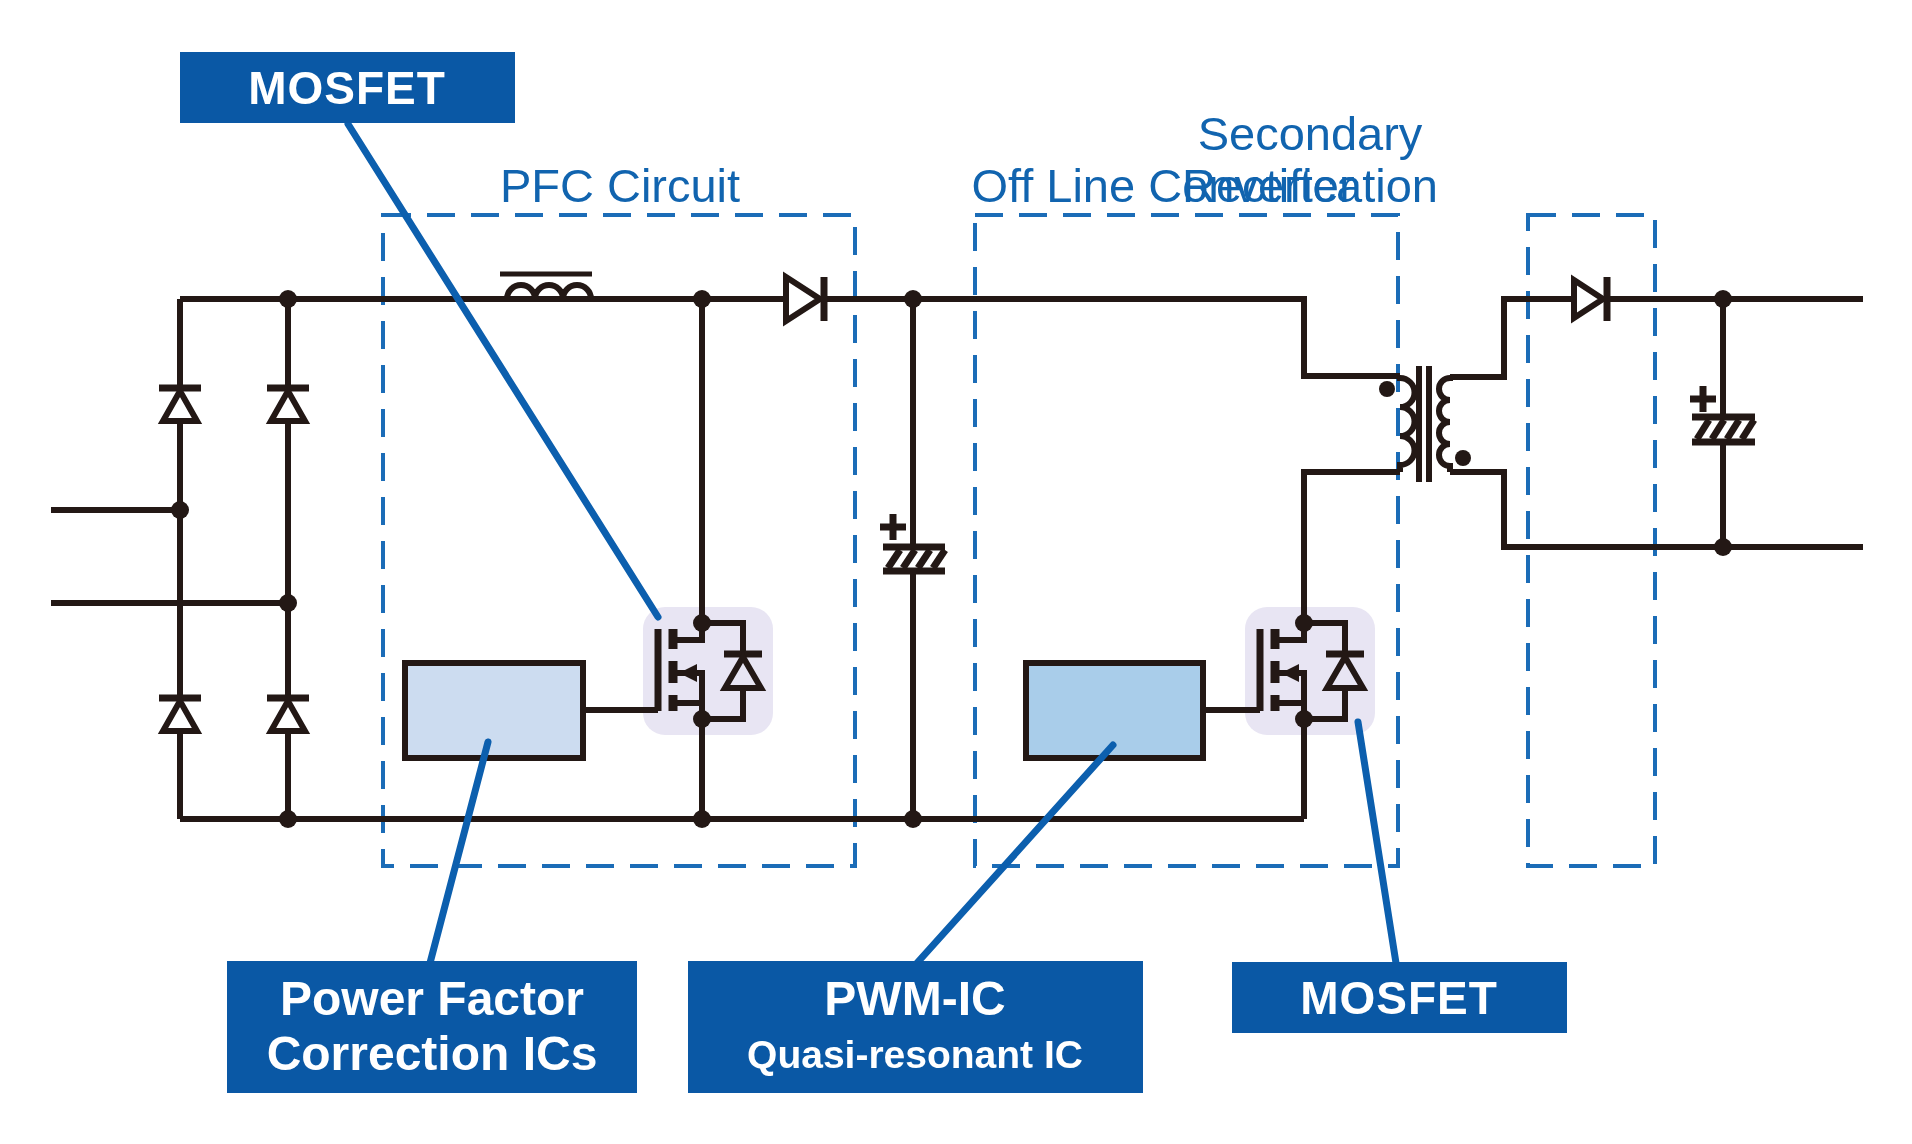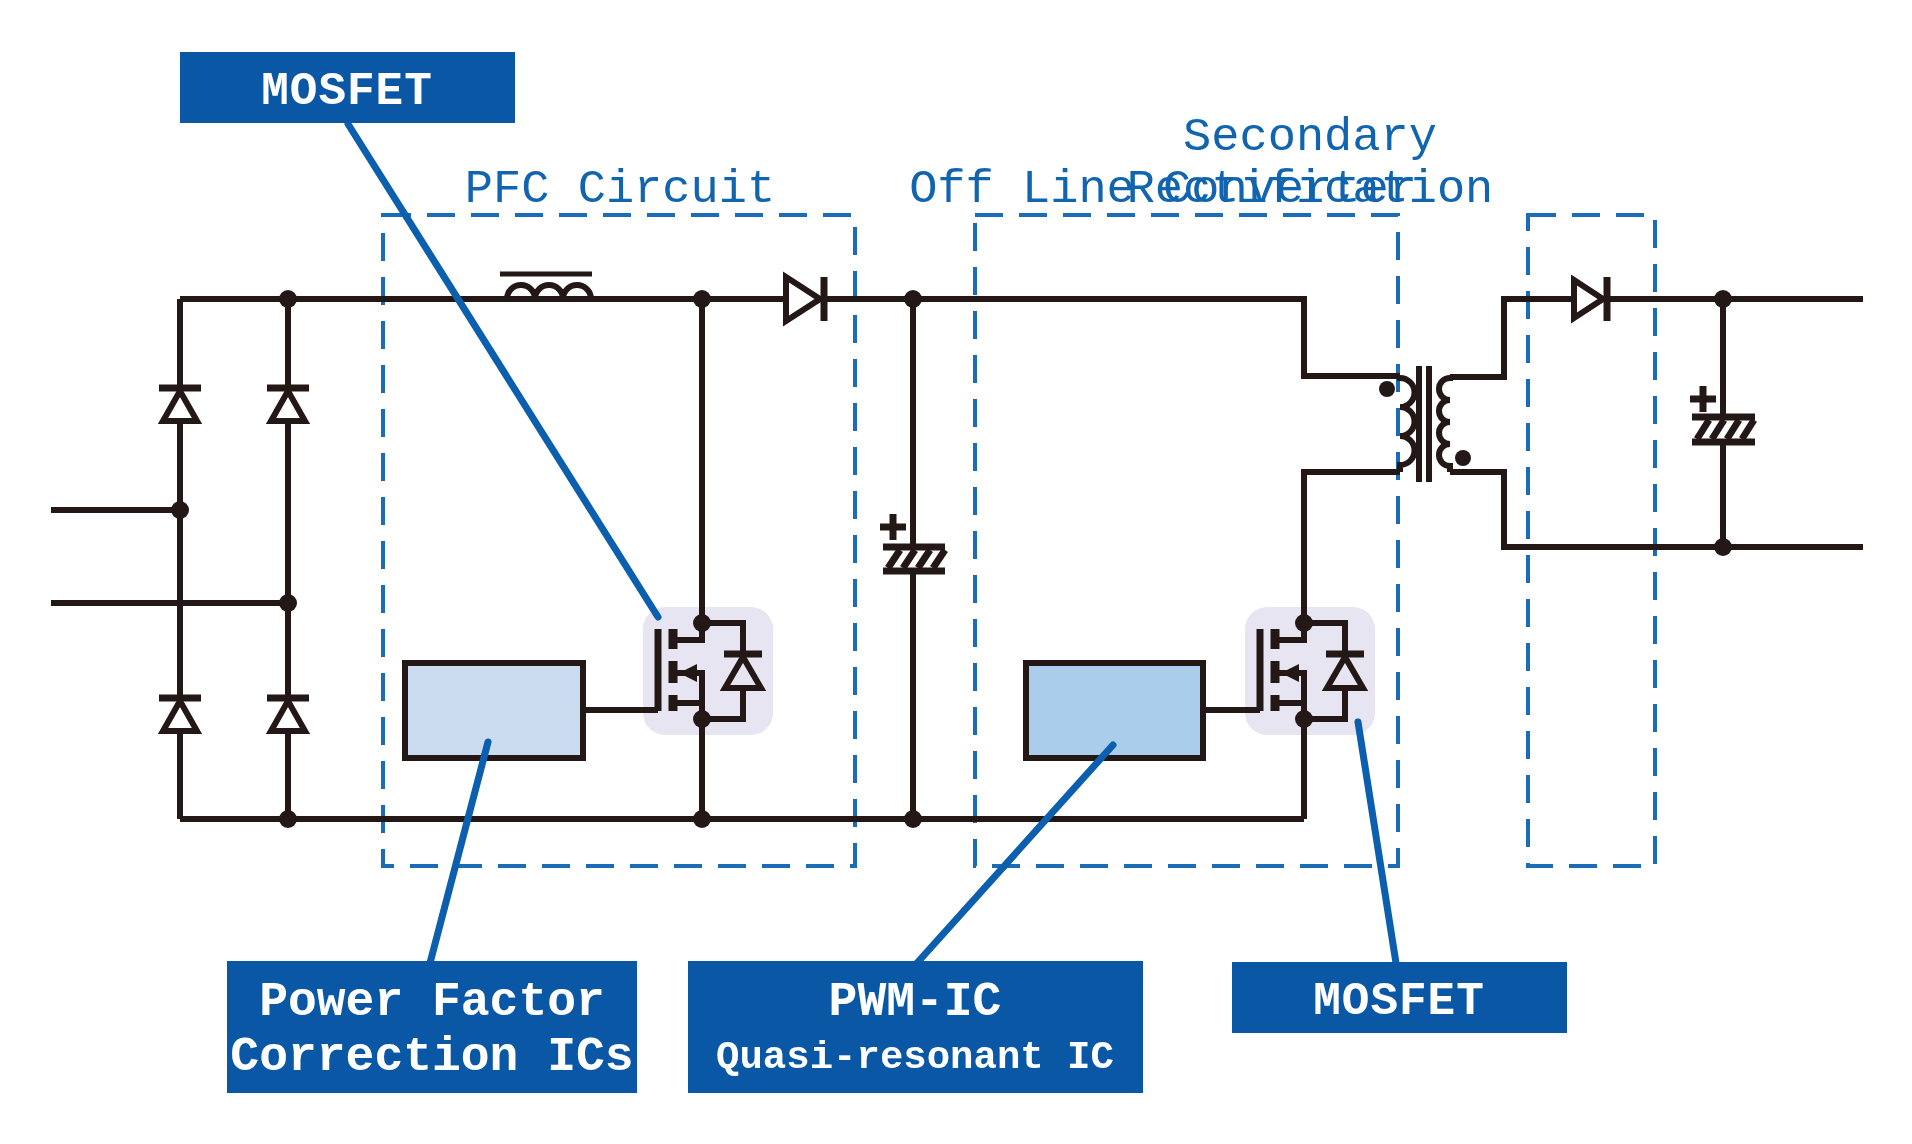--- a/index.html
+++ b/index.html
@@ -1,20 +1,20 @@
 <!DOCTYPE html>
 <html style="--bg: #ffffff; --wire: #231815; --accent: #0a58a5; --header: #1164af; --dash: #1b6cb7; --leader: #0c5fae; --ic1: #ccdcf0; --ic2: #a9cdea; --lavender: #e8e5f3;"><head>
 <meta charset="utf-8">
 <style>
   html,body{margin:0;padding:0;background:#ffffff;}
   .stage{
     position:relative;
     width:1912px;height:1144px;
     background:var(--bg,#ffffff);
-    font-family:Liberation Mono, monospace;
+    font-family:Liberation Sans, sans-serif;
     overflow:hidden;
   }
   svg{position:absolute;left:0;top:0;}
   
   .wire{stroke:var(--wire);stroke-width:6;fill:none;}
   .wire-thin{stroke:var(--wire);stroke-width:5;fill:none;}
   .bar{stroke:var(--wire);stroke-width:7;fill:none;}
   .chan{stroke:var(--wire);stroke-width:9;fill:none;}
   .dot{fill:var(--wire);stroke:none;}
   .tri{fill:#ffffff;stroke:var(--wire);stroke-width:6;stroke-linejoin:miter;}

